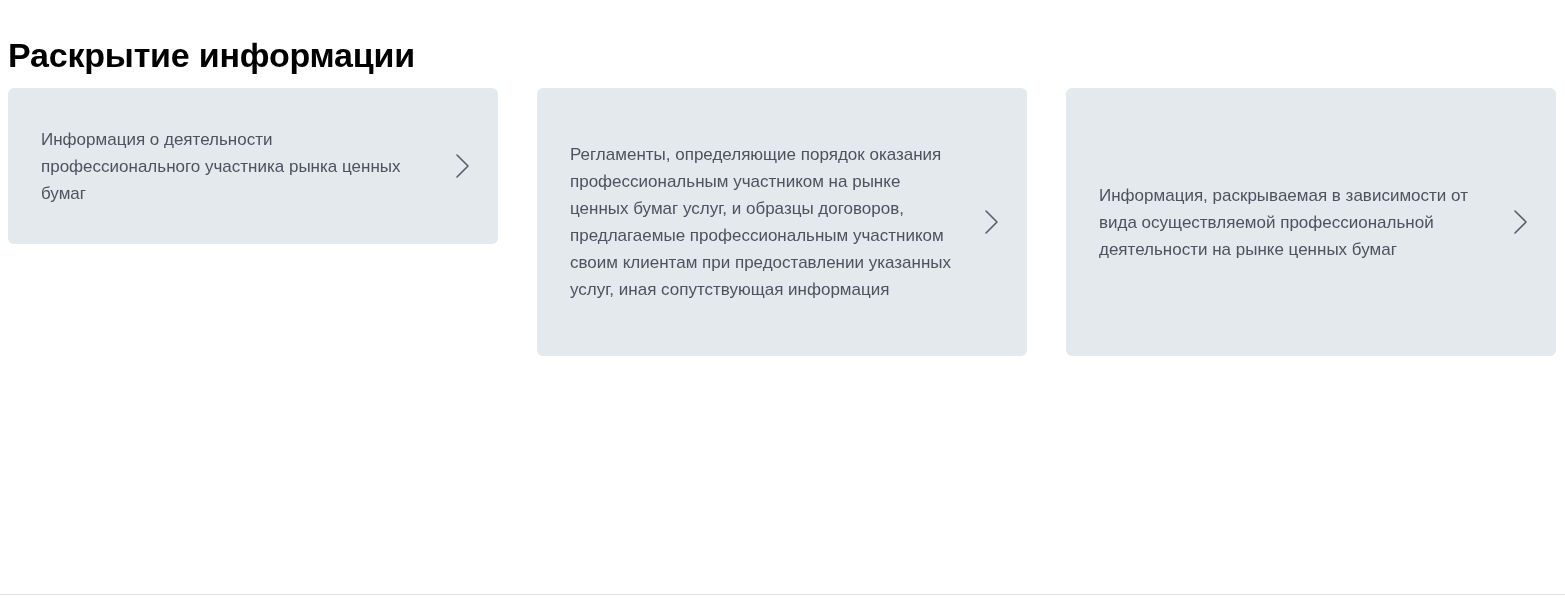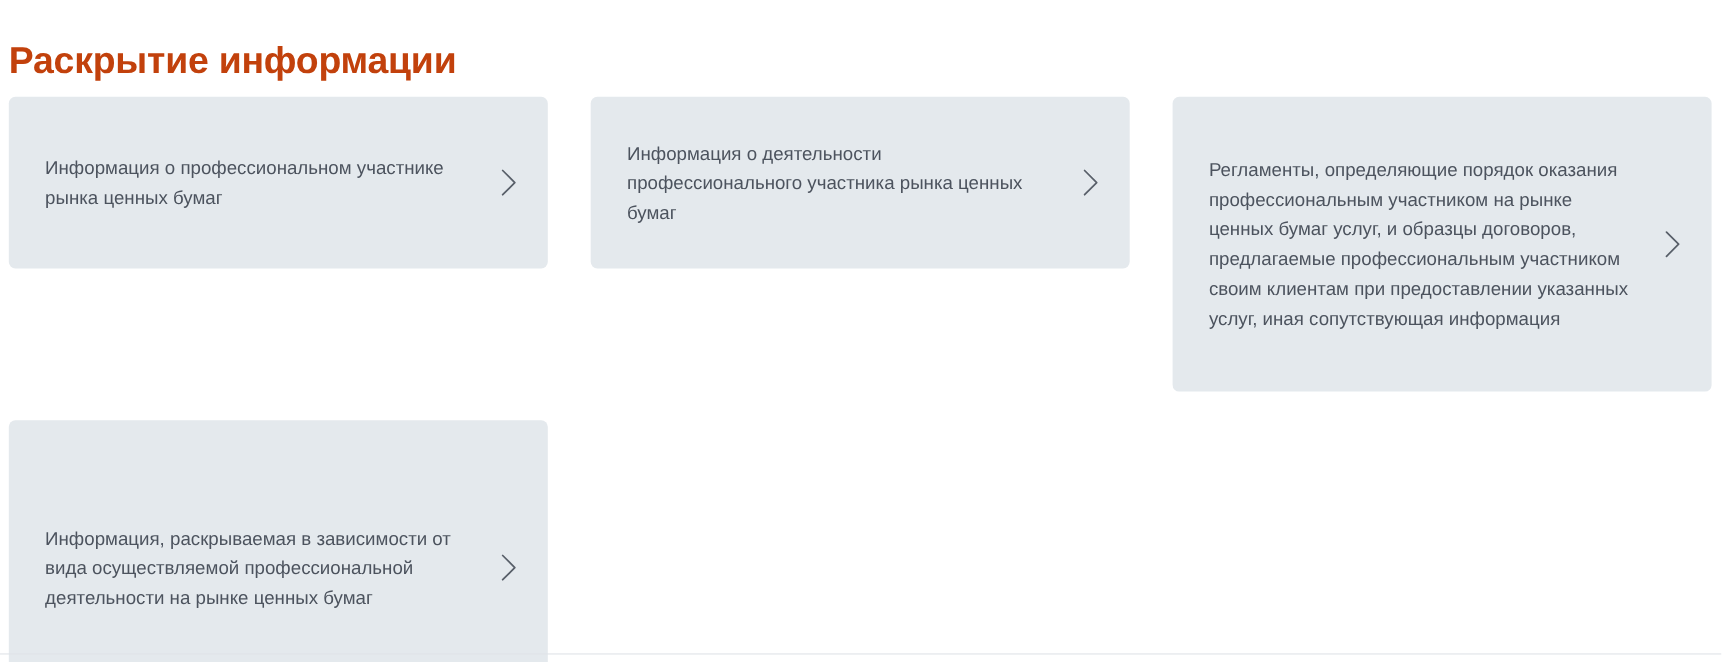--- a/index.html
+++ b/index.html
@@ -21,21 +21,21 @@
     box-sizing: border-box;
   }
   .page-title {
     position: absolute;
     left: 8px;
     top: 10px;
     font-size: 34px;
     line-height: 44px;
     font-weight: 700;
     letter-spacing: -0.2px;
-    color: #c2410c;
+    color: #000000;
     white-space: nowrap;
   }
   .cards-grid {
     position: absolute;
     left: 8px;
     top: 88px;
     width: 1549px;
     display: grid;
     grid-template-columns: 490px 490px 490px;
     column-gap: 39px;
@@ -95,28 +95,20 @@
 </style>
 </head>
 <body>
 
 <div class="page">
 
   <h1 class="page-title">Раскрытие информации</h1>
 
   <div class="cards-grid">
 
-    <div class="card row1">
-      <span class="card-title">Информация о профессиональном участнике рынка ценных бумаг</span>
-      <span class="chevron-icon">
-        <svg width="16" height="26" viewBox="0 0 16 26" fill="none" xmlns="http://www.w3.org/2000/svg">
-          <path d="M2 2 L13 13 L2 24" stroke="currentColor" stroke-width="1.6" fill="none" stroke-linecap="round" stroke-linejoin="round"></path>
-        </svg>
-      </span>
-    </div>
 
 
     <div class="card row1">
       <span class="card-title">Информация о деятельности профессионального участника рынка ценных бумаг</span>
       <span class="chevron-icon">
         <svg width="16" height="26" viewBox="0 0 16 26" fill="none" xmlns="http://www.w3.org/2000/svg">
           <path d="M2 2 L13 13 L2 24" stroke="currentColor" stroke-width="1.6" fill="none" stroke-linecap="round" stroke-linejoin="round"></path>
         </svg>
       </span>
     </div>

